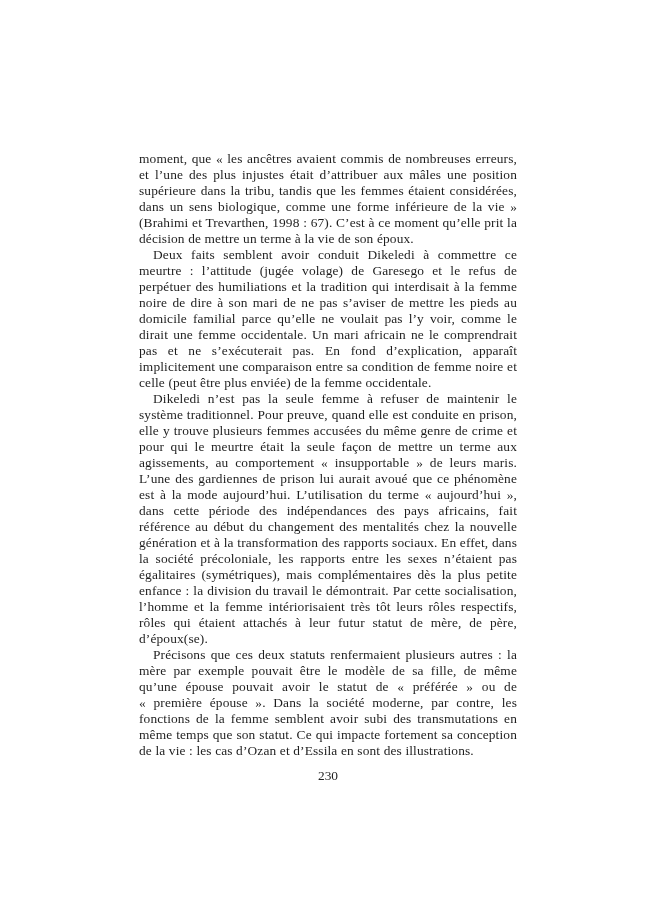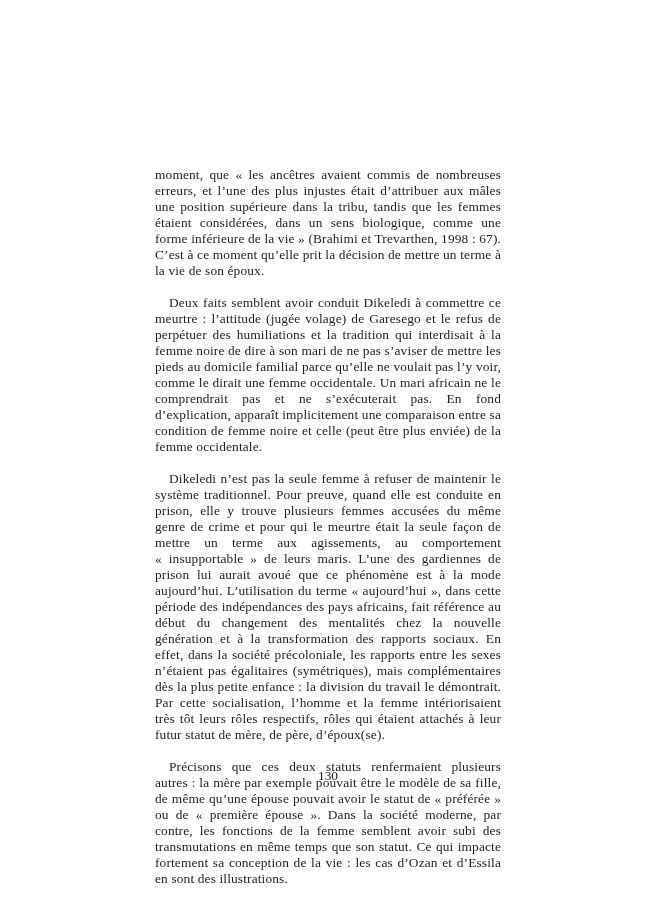--- a/index.html
+++ b/index.html
@@ -27,21 +27,21 @@
     top: 151px;
     width: 378px;
     font-family: "Liberation Serif", "DejaVu Serif", serif;
     font-size: 13.4px;
     line-height: 16px;
     color: #1e1e1e;
     text-align: justify;
     letter-spacing: 0.01em;
   }
   .text-block p {
-    margin: 16px;
+    margin: 0;
     padding: 0;
     text-indent: 14px;
   }
   .text-block p.continuation {
     text-indent: 0;
   }
   .page-number {
     position: absolute;
     left: 139px;
     top: 768px;
@@ -56,14 +56,14 @@
 </head>
 <body>
 
 <div class="page">
   <div class="text-block">
     <p class="continuation">moment, que «&nbsp;les ancêtres avaient commis de nombreuses erreurs, et l’une des plus injustes était d’attribuer aux mâles une position supérieure dans la tribu, tandis que les femmes étaient considérées, dans un sens biologique, comme une forme inférieure de la vie&nbsp;» (Brahimi et Trevarthen, 1998&nbsp;: 67). C’est à ce moment qu’elle prit la décision de mettre un terme à la vie de son époux.</p>
     <p>Deux faits semblent avoir conduit Dikeledi à commettre ce meurtre&nbsp;: l’attitude (jugée volage) de Garesego et le refus de perpétuer des humiliations et la tradition qui interdisait à la femme noire de dire à son mari de ne pas s’aviser de mettre les pieds au domicile familial parce qu’elle ne voulait pas l’y voir, comme le dirait une femme occidentale. Un mari africain ne le comprendrait pas et ne s’exécuterait pas. En fond d’explication, apparaît implicitement une comparaison entre sa condition de femme noire et celle (peut être plus enviée) de la femme occidentale.</p>
     <p>Dikeledi n’est pas la seule femme à refuser de maintenir le système traditionnel. Pour preuve, quand elle est conduite en prison, elle y trouve plusieurs femmes accusées du même genre de crime et pour qui le meurtre était la seule façon de mettre un terme aux agissements, au comportement «&nbsp;insupportable&nbsp;» de leurs maris. L’une des gardiennes de prison lui aurait avoué que ce&nbsp;phénomène est&nbsp;à la mode aujourd’hui. L’utilisation du terme «&nbsp;aujourd’hui&nbsp;», dans cette période des indépendances des pays africains, fait référence au début du changement des mentalités chez la nouvelle génération et à la transformation des rapports sociaux. En effet, dans la société précoloniale, les rapports entre les sexes n’étaient pas égalitaires (symétriques), mais complémentaires dès la plus petite enfance&nbsp;: la division du travail le démontrait. Par cette socialisation, l’homme et la femme intériorisaient très tôt leurs rôles respectifs, rôles qui étaient attachés à leur futur statut de mère, de père, d’époux(se).</p>
     <p>Précisons que ces deux statuts renfermaient plusieurs autres&nbsp;: la mère par exemple pouvait être le modèle de sa fille, de même qu’une épouse pouvait avoir le statut de «&nbsp;préférée&nbsp;» ou de «&nbsp;première épouse&nbsp;». Dans la société moderne, par contre, les fonctions de la femme semblent avoir subi des transmutations en même temps que son statut. Ce qui impacte fortement sa conception de la vie&nbsp;: les cas d’Ozan et d’Essila en sont des illustrations.</p>
   </div>
-  <div class="page-number">130</div>
+  <div class="page-number">230</div>
 </div>
 
 </body></html>

